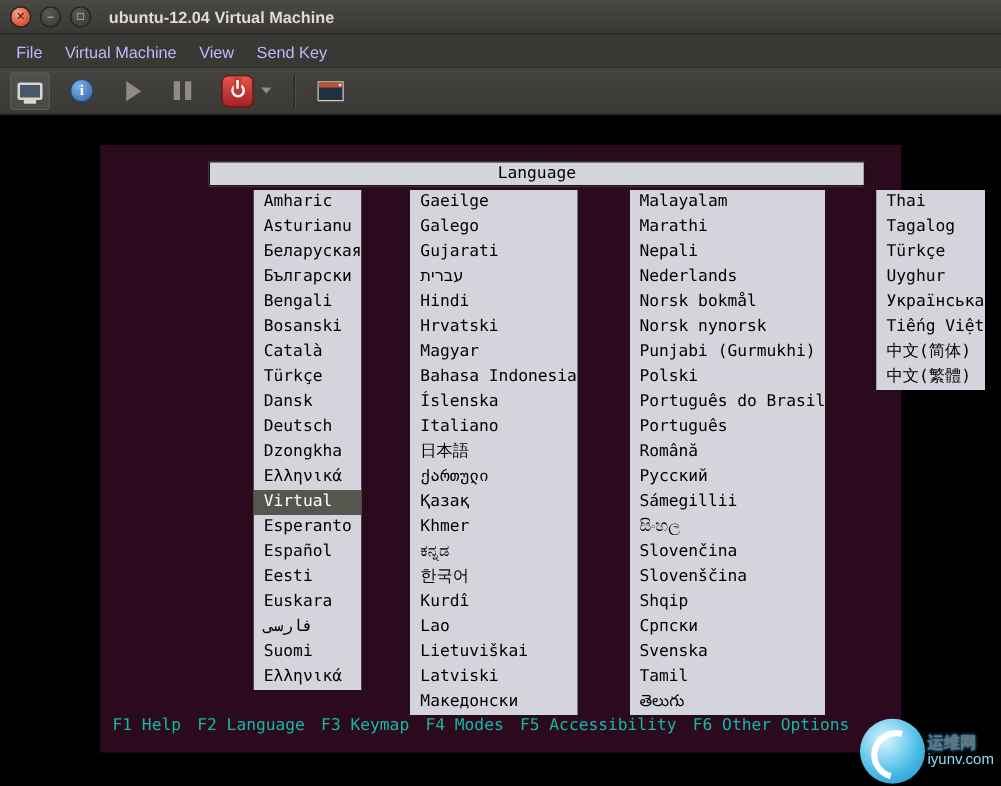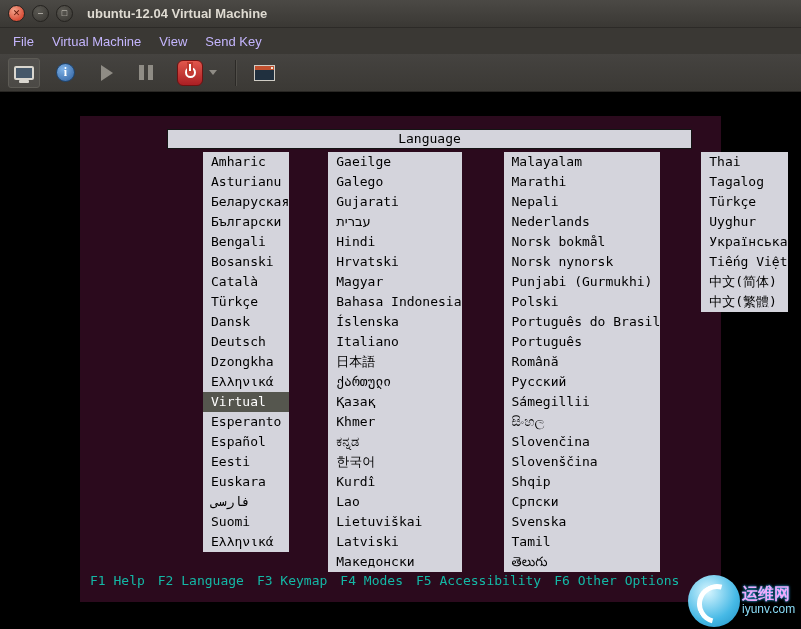--- a/index.html
+++ b/index.html
@@ -165,21 +165,21 @@
     background:radial-gradient(circle at 38% 32%, #d8f6ff, #46b9e6 60%, #1f8fc4);
     position:relative; flex:none; display:block;
   }
   .wm-logo::before {
     content:''; position:absolute; left:9px; top:9px; width:30px; height:30px;
     border:5px solid; border-color:#fff transparent transparent #fff;
     border-radius:50%; transform:rotate(-30deg);
   }
   .wm-text { display:flex; flex-direction:column; margin-left:2px; line-height:1.1; }
   .wm-name {
-    color:#f0abfc; font-size:16px; font-weight:bold;
+    color:#737373; font-size:13px; font-weight:bold;
     text-shadow:0 0 3px #1f8fc4, 0 0 2px #1f8fc4;
     white-space:nowrap;
   }
   .wm-site { color:#8adcf7; font-size:12px; white-space:nowrap;text-align:center; }
 </style>
 </head>
 <body>
 
 <div class="window">
 

